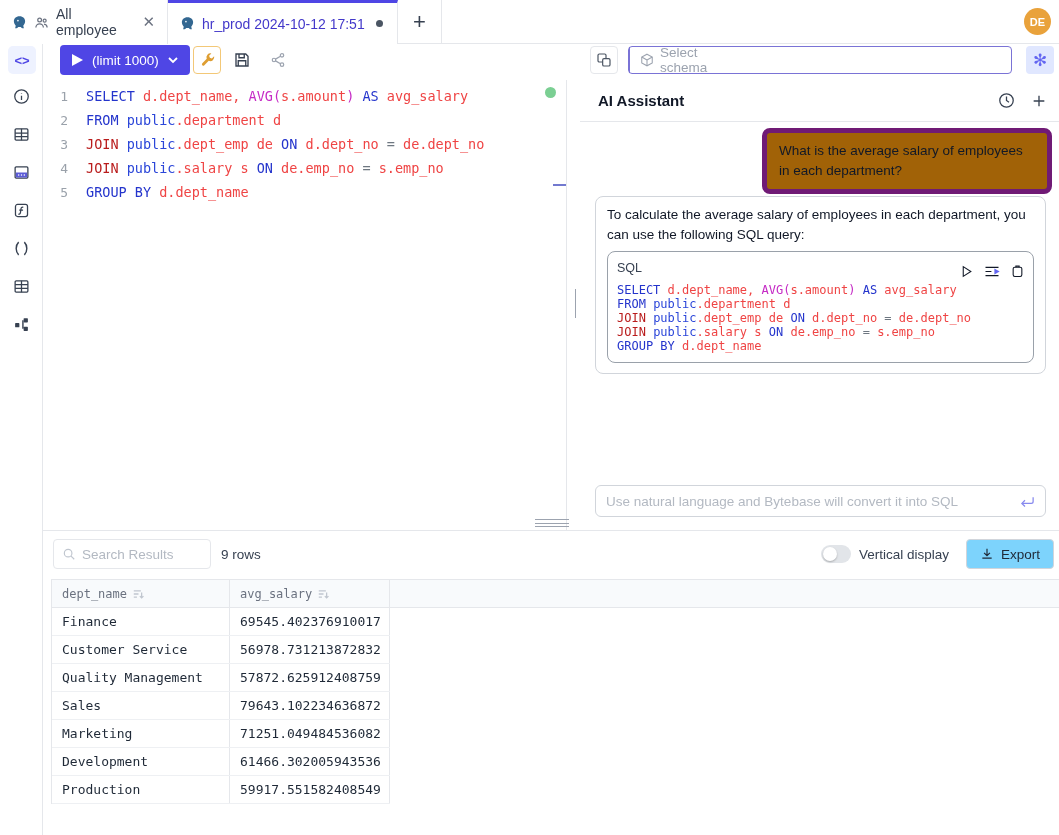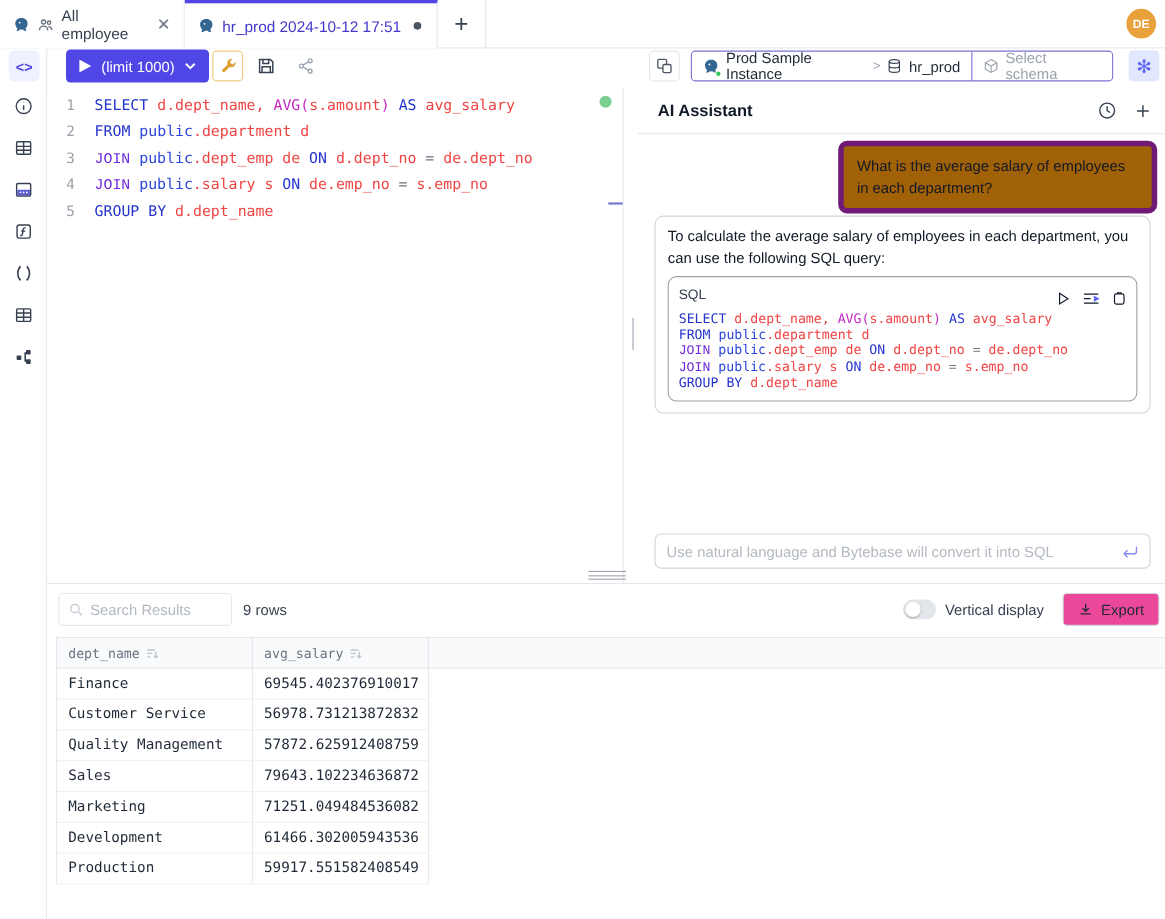--- a/index.html
+++ b/index.html
@@ -50,21 +50,21 @@
   
   .side-icon { position:absolute; left:11px; width:20px; height:20px; display:flex; align-items:center;
     justify-content:center; color:#374151; cursor:pointer; }
 
   
   .editor { position:absolute; left:43px; top:84px; width:523px; height:446px; background:#fff;
     font-family:"DejaVu Sans Mono", monospace; font-size:13.5px; }
   .ed-line { display:flex; height:24px; align-items:center; }
   .ed-ln { width:34px; text-align:right; padding-right:9px; color:#9aa1aa; flex:none; font-size:13px; }
   .ed-code { padding-left:9px; white-space:pre; }
-  .tok-kw { color:#2434cc; } .tok-fn { color:#c52ac5; } .tok-jn { color:#6d28d9;font-family:Liberation Mono, monospace; }
+  .tok-kw { color:#2434cc; } .tok-fn { color:#c52ac5; } .tok-jn { color:#b91c1c; }
   .tok-sc { color:#2b46d9; } .tok-op { color:#6e7781; } .tok-pl { color:#ef4444; }
   .health-dot { position:absolute; left:545px; top:87px; width:11px; height:11px; border-radius:50%;
     background:#7bcf93; }
 
   
   .vsplit { position:absolute; left:566px; top:80px; width:1px; height:450px; background:#e5e7eb; }
   .vsplit-mark { position:absolute; left:553px; top:184px; width:13px; height:2px; background:#7279cf; }
   .vgrip { position:absolute; left:575px; top:289px; width:7px; height:29px;
     border-left:1px solid #9ca3af; border-right:1px solid #9ca3af; cursor:col-resize; }
   .hgrip { position:absolute; left:535px; top:519px; width:34px; height:8px; cursor:row-resize;
@@ -105,21 +105,21 @@
     font-family:"Liberation Sans", sans-serif; color:#111827; }
   .search-box input::placeholder { color:#b3b9c2; }
   .rows-label { position:absolute; left:178px; top:16px; font-size:13.5px; color:#374151; }
   .toggle { position:absolute; left:778px; top:14px; width:30px; height:18px; border-radius:9px;
     background:#e2e5e9; cursor:pointer; }
   .toggle-knob { position:absolute; left:2px; top:2px; width:14px; height:14px; border-radius:50%;
     background:#fff; box-shadow:0 1px 2px rgba(0,0,0,.25); }
   .toggle-label { position:absolute; left:816px; top:16px; font-size:13.5px; color:#374151; }
   .export-btn { position:absolute; left:923px; top:8px; height:30px; border:1px solid #d1d5db;
     border-radius:4px; display:flex; align-items:center; gap:7px; padding:0 13px; font-size:13.5px;
-    color:#1f2937; cursor:pointer; background:#ec4899; }
+    color:#1f2937; cursor:pointer; background:#7dd3fc; }
 
   .grid { position:absolute; left:8px; top:48px; right:0; font-family:"DejaVu Sans Mono", monospace; }
   .grid-head { display:flex; height:29px; background:#f8fafc; border-top:1px solid #e5e7eb;
     border-bottom:1px solid #e5e7eb; border-left:1px solid #e5e7eb; }
   .gh-cell { display:flex; align-items:center; gap:6px; padding-left:10px; font-size:12px; color:#6b7280;
     border-right:1px solid #e5e7eb; cursor:pointer; }
   .gh-c1 { width:178px; } .gh-c2 { width:160px; }
   .grid-body { width:339px; border-left:1px solid #e5e7eb; }
   .g-row { display:flex; height:28px; border-bottom:1px solid #eef0f3; cursor:pointer; }
   .g-cell { display:flex; align-items:center; padding-left:10px; font-size:13px; color:#1f2937;
@@ -208,38 +208,20 @@
 <div class="icon-btn format-btn">
   <span>
     <svg width="16" height="16" viewBox="0 0 24 24" fill="none" stroke="#4b5563" stroke-width="1.8">
         <rect x="3" y="3" width="12" height="12" rx="2"></rect>
         <rect x="10" y="10" width="11" height="11" rx="2" fill="#fff"></rect>
       </svg>
   </span>
 </div>
 
 <div class="conn-chip">
-  <div class="conn-left">
-    <span class="pg-wrap">
-      <svg width="15" height="15" viewBox="0 0 24 24">
-          <path fill="#336791" d="M12 2C6 2 3 6 3 10c0 3 1.5 5.5 3 7l-1 4c2 .5 4-.5 5-2 .6.1 1.3.2 2 .2s1.4-.1 2-.2c1 1.5 3 2.5 5 2l-1-4c1.5-1.5 3-4 3-7 0-4-3-8-9-8z"></path>
-          <circle cx="9.5" cy="9" r="1.3" fill="#fff"></circle>
-        </svg>
-      <span class="pg-status"></span>
-    </span>
-    <span>Prod Sample Instance</span>
-    <span class="conn-sep">&gt;</span>
-    <span>
-      <svg width="14" height="14" viewBox="0 0 24 24" fill="none" stroke="#374151" stroke-width="1.8">
-          <ellipse cx="12" cy="5" rx="8" ry="3"></ellipse>
-          <path d="M4 5v14c0 1.7 3.6 3 8 3s8-1.3 8-3V5M4 12c0 1.7 3.6 3 8 3s8-1.3 8-3"></path>
-        </svg>
-    </span>
-    <span>hr_prod</span>
-  </div>
   <div class="conn-right">
     <span>
       <svg width="14" height="14" viewBox="0 0 24 24" fill="none" stroke="#9ca3af" stroke-width="1.8">
           <path d="M12 2l9 5v10l-9 5-9-5V7z"></path>
           <path d="M12 12l9-5M12 12L3 7M12 12v10"></path>
         </svg>
     </span>
     <span>Select schema</span>
   </div>
 </div>

